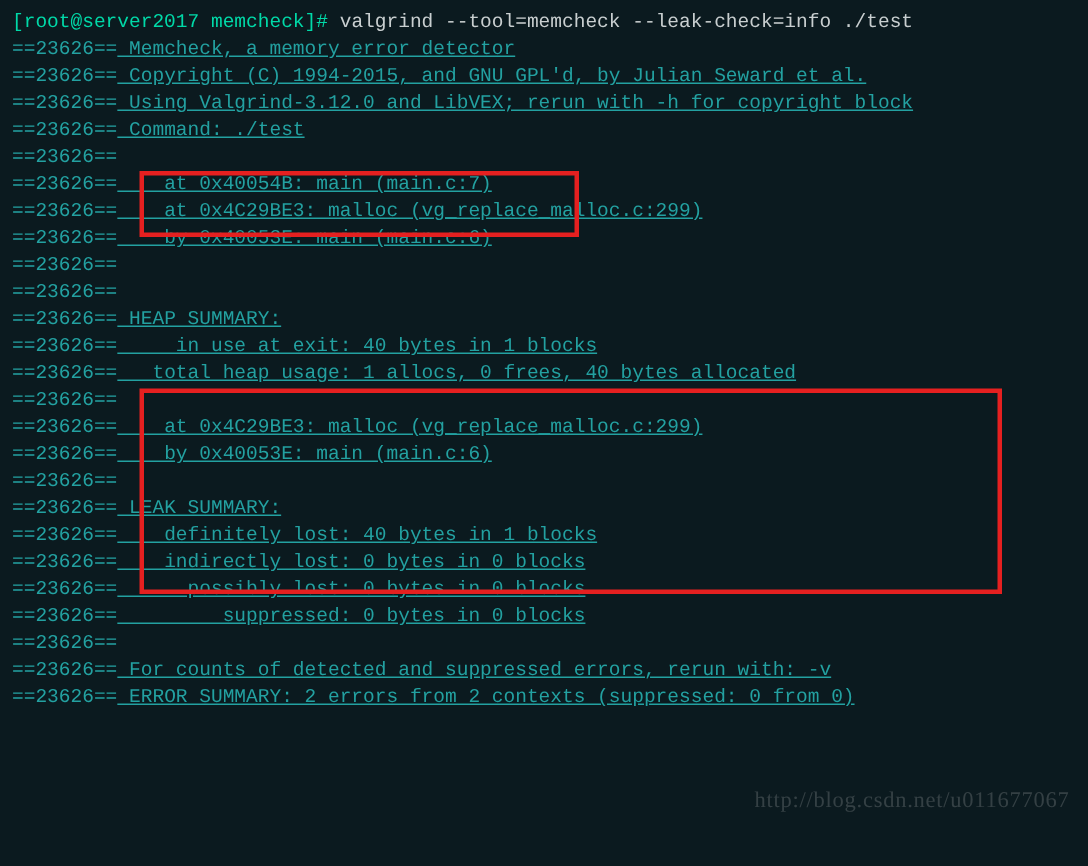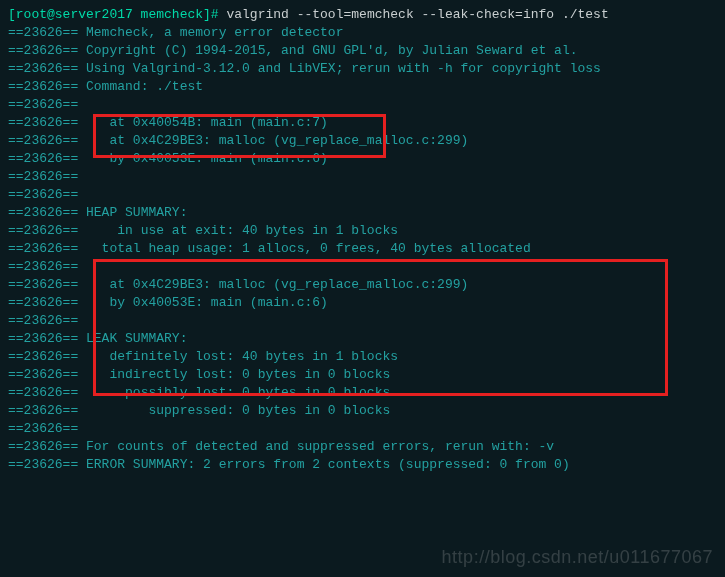--- a/index.html
+++ b/index.html
@@ -13,48 +13,48 @@
     width: 725px;
     height: 577px;
     overflow: hidden;
     position: relative;
   }
   .term { position: relative; }
   .line { white-space: pre; }
   .prompt-user { color: #00d9a8; }
   .prompt-cmd { color: #c9cfd0; }
   .pid { color: #23a1a1; }
-  .txt { color: #23a1a1; }
+  .txt { color: #23a1a1; text-decoration: underline; }
   .hl1 {
     position: absolute;
     border: 3px solid #e52020;
     pointer-events: none;
   }
   #box1 { left: 85px; top: 108px; width: 293px; height: 44px; }
   #box2 { left: 85px; top: 253px; width: 575px; height: 137px; }
   .watermark {
     position: absolute;
     right: 12px;
-    bottom: 11px;
+    bottom: 34px;
     color: rgba(200,200,200,0.22);
-    font-family: Liberation Sans, sans-serif;
-    font-size: 18px;
+    font-family: Liberation Serif, serif;
+    font-size: 15px;
     letter-spacing: 0.5px;
   }
 </style>
 </head>
 <body>
 
 <div class="term">
 
   <div class="line"><span class="prompt-user">[root@server2017 memcheck]#</span> <span class="prompt-cmd">valgrind --tool=memcheck --leak-check=info ./test</span></div>
 
   <div class="line"><span class="pid">==23626==</span><span class="txt"> Memcheck, a memory error detector</span></div>
   <div class="line"><span class="pid">==23626==</span><span class="txt"> Copyright (C) 1994-2015, and GNU GPL'd, by Julian Seward et al.</span></div>
-  <div class="line"><span class="pid">==23626==</span><span class="txt"> Using Valgrind-3.12.0 and LibVEX; rerun with -h for copyright loss</span></div>
+  <div class="line"><span class="pid">==23626==</span><span class="txt"> Using Valgrind-3.12.0 and LibVEX; rerun with -h for copyright block</span></div>
   <div class="line"><span class="pid">==23626==</span><span class="txt"> Command: ./test</span></div>
   <div class="line"><span class="pid">==23626==</span><span class="txt"></span></div>
   <div class="line"><span class="pid">==23626==</span><span class="txt">    at 0x40054B: main (main.c:7)</span></div>
   <div class="line"><span class="pid">==23626==</span><span class="txt">    at 0x4C29BE3: malloc (vg_replace_malloc.c:299)</span></div>
   <div class="line"><span class="pid">==23626==</span><span class="txt">    by 0x40053E: main (main.c:6)</span></div>
   <div class="line"><span class="pid">==23626==</span><span class="txt"></span></div>
   <div class="line"><span class="pid">==23626==</span><span class="txt"></span></div>
   <div class="line"><span class="pid">==23626==</span><span class="txt"> HEAP SUMMARY:</span></div>
   <div class="line"><span class="pid">==23626==</span><span class="txt">     in use at exit: 40 bytes in 1 blocks</span></div>
   <div class="line"><span class="pid">==23626==</span><span class="txt">   total heap usage: 1 allocs, 0 frees, 40 bytes allocated</span></div>

